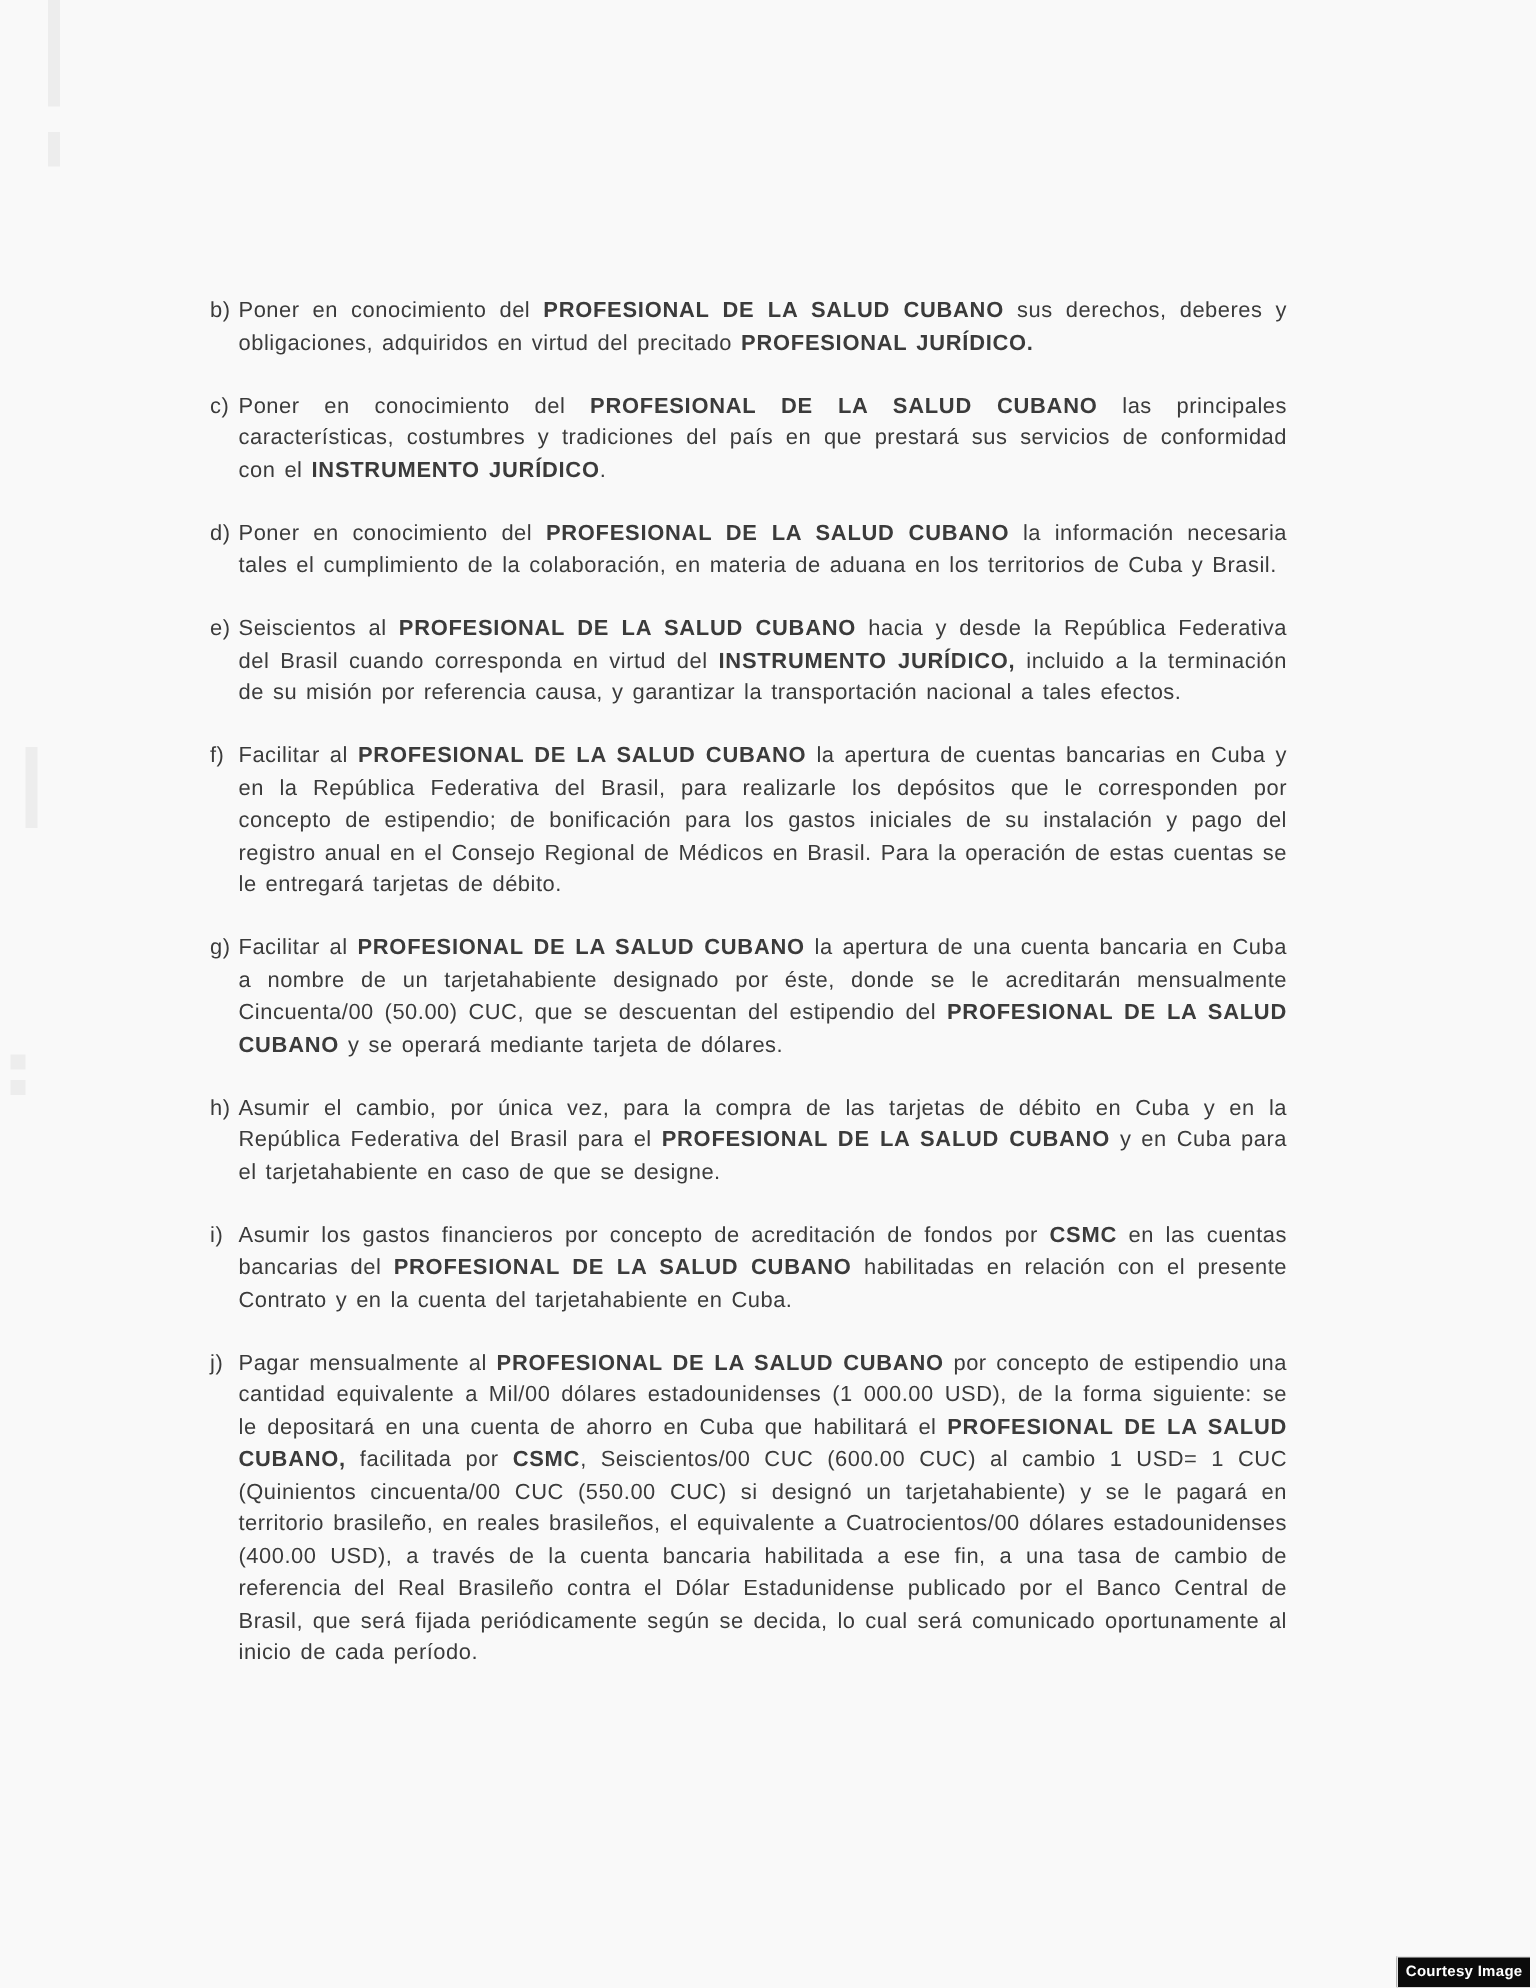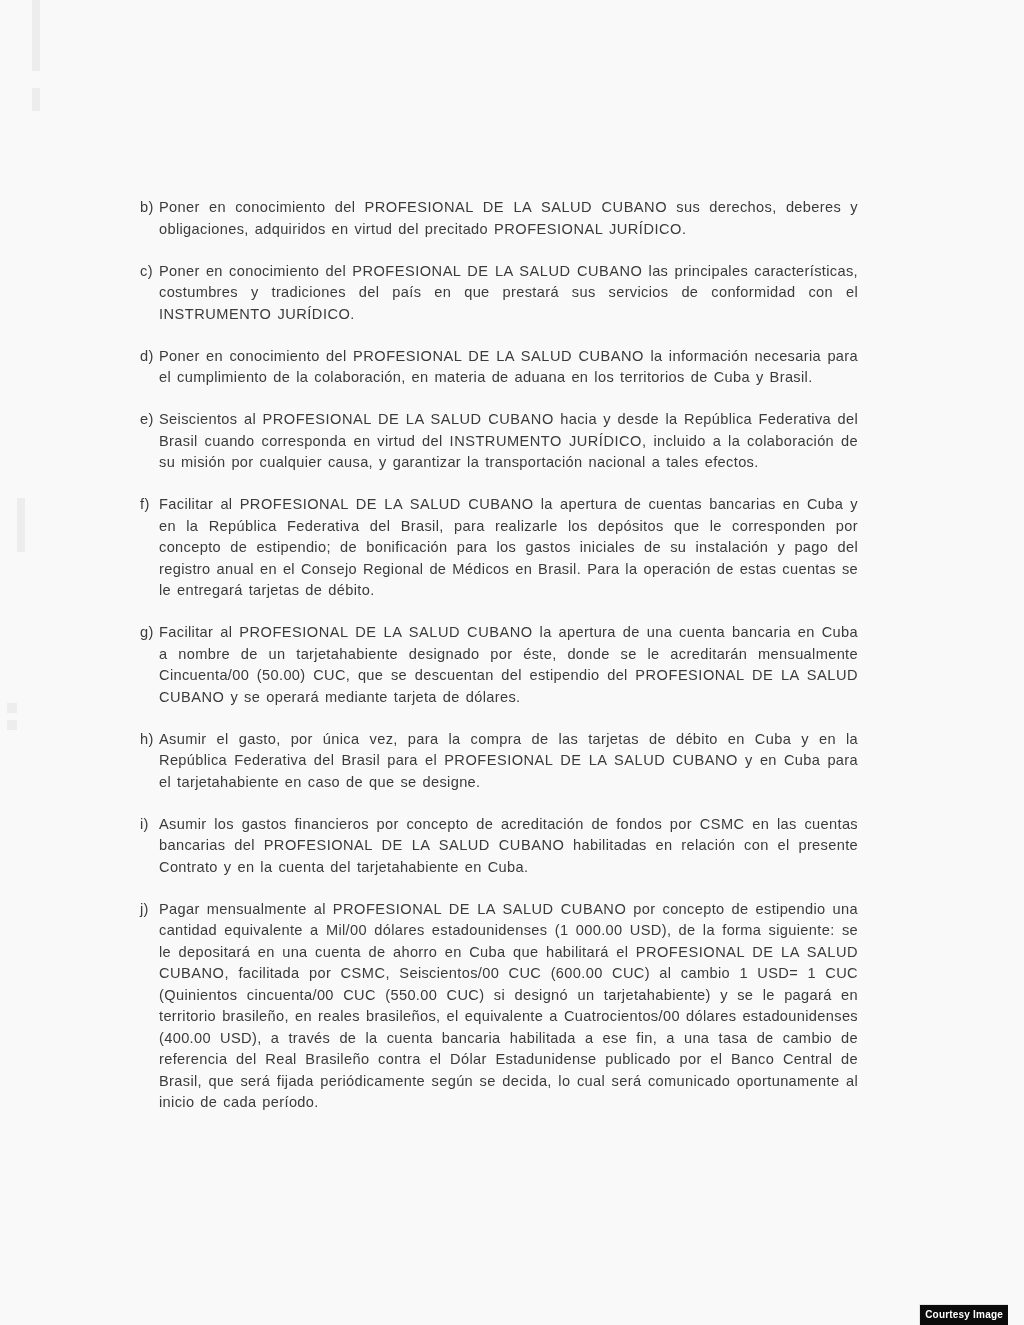--- a/index.html
+++ b/index.html
@@ -32,30 +32,30 @@
   }
   .para .letter {
     flex: 0 0 19px;
     width: 19px;
   }
   .para .ptext {
     flex: 1 1 auto;
     text-align: justify;
   }
   .para .ptext b {
-    font-weight: normal;
+    font-weight: bold;
     letter-spacing: 0.5px;
   }
   .artifact {
     position: absolute;
     background: #ededed;
   }
   .courtesy-badge {
     position: absolute;
-    right: 16px; bottom: 0;
+    right: 4px; bottom: 0;
     height: 20px;
     min-width: 77px;
     padding: 0 5px;
     background: #0b0b0b;
     color: #ffffff;
     font-size: 10px;
     font-weight: bold;
     line-height: 20px;
     text-align: left;
     letter-spacing: 0.2px;
@@ -78,37 +78,37 @@
       <div class="para">
         <span class="letter">b)</span>
         <div class="ptext"><span>Poner en conocimiento del </span><b>PROFESIONAL DE LA SALUD CUBANO</b><span> sus derechos, deberes y obligaciones, adquiridos en virtud del precitado </span><b>PROFESIONAL JURÍDICO.</b></div>
       </div>
       <div class="para">
         <span class="letter">c)</span>
         <div class="ptext"><span>Poner en conocimiento del </span><b>PROFESIONAL DE LA SALUD CUBANO</b><span> las principales características, costumbres y tradiciones del país en que prestará sus servicios de conformidad con el </span><b>INSTRUMENTO JURÍDICO</b><span>.</span></div>
       </div>
       <div class="para">
         <span class="letter">d)</span>
-        <div class="ptext"><span>Poner en conocimiento del </span><b>PROFESIONAL DE LA SALUD CUBANO</b><span> la información necesaria para el cumplimiento de la colaboración, en materia de aduana en los territorios de Cuba y Brasil.</span></div>
+        <div class="ptext"><span>Poner en conocimiento del </span><b>PROFESIONAL DE LA SALUD CUBANO</b><span> la información necesaria tales el cumplimiento de la colaboración, en materia de aduana en los territorios de Cuba y Brasil.</span></div>
       </div>
       <div class="para">
         <span class="letter">e)</span>
-        <div class="ptext"><span>Seiscientos al </span><b>PROFESIONAL DE LA SALUD CUBANO</b><span> hacia y desde la República Federativa del Brasil cuando corresponda en virtud del </span><b>INSTRUMENTO JURÍDICO,</b><span> incluido a la colaboración de su misión por cualquier causa, y garantizar la transportación nacional a tales efectos.</span></div>
+        <div class="ptext"><span>Seiscientos al </span><b>PROFESIONAL DE LA SALUD CUBANO</b><span> hacia y desde la República Federativa del Brasil cuando corresponda en virtud del </span><b>INSTRUMENTO JURÍDICO,</b><span> incluido a la terminación de su misión por referencia causa, y garantizar la transportación nacional a tales efectos.</span></div>
       </div>
       <div class="para">
         <span class="letter">f)</span>
         <div class="ptext"><span>Facilitar al </span><b>PROFESIONAL DE LA SALUD CUBANO</b><span> la apertura de cuentas bancarias en Cuba y en la República Federativa del Brasil, para realizarle los depósitos que le corresponden por concepto de estipendio; de bonificación para los gastos iniciales de su instalación y pago del registro anual en el Consejo Regional de Médicos en Brasil. Para la operación de estas cuentas se le entregará tarjetas de débito.</span></div>
       </div>
       <div class="para">
         <span class="letter">g)</span>
         <div class="ptext"><span>Facilitar al </span><b>PROFESIONAL DE LA SALUD CUBANO</b><span> la apertura de una cuenta bancaria en Cuba a nombre de un tarjetahabiente designado por éste, donde se le acreditarán mensualmente Cincuenta/00 (50.00) CUC, que se descuentan del estipendio del </span><b>PROFESIONAL DE LA SALUD CUBANO</b><span> y se operará mediante tarjeta de dólares.</span></div>
       </div>
       <div class="para">
         <span class="letter">h)</span>
-        <div class="ptext"><span>Asumir el gasto, por única vez, para la compra de las tarjetas de débito en Cuba y en la República Federativa del Brasil para el </span><b>PROFESIONAL DE LA SALUD CUBANO</b><span> y en Cuba para el tarjetahabiente en caso de que se designe.</span></div>
+        <div class="ptext"><span>Asumir el cambio, por única vez, para la compra de las tarjetas de débito en Cuba y en la República Federativa del Brasil para el </span><b>PROFESIONAL DE LA SALUD CUBANO</b><span> y en Cuba para el tarjetahabiente en caso de que se designe.</span></div>
       </div>
       <div class="para">
         <span class="letter">i)</span>
         <div class="ptext"><span>Asumir los gastos financieros por concepto de acreditación de fondos por </span><b>CSMC</b><span> en las cuentas bancarias del </span><b>PROFESIONAL DE LA SALUD CUBANO</b><span> habilitadas en relación con el presente Contrato y en la cuenta del tarjetahabiente en Cuba.</span></div>
       </div>
       <div class="para">
         <span class="letter">j)</span>
         <div class="ptext"><span>Pagar mensualmente al </span><b>PROFESIONAL DE LA SALUD CUBANO</b><span> por concepto de estipendio una cantidad equivalente a Mil/00 dólares estadounidenses (1 000.00 USD), de la forma siguiente: se le depositará en una cuenta de ahorro en Cuba que habilitará el </span><b>PROFESIONAL DE LA SALUD CUBANO,</b><span> facilitada por </span><b>CSMC</b><span>, Seiscientos/00 CUC (600.00 CUC) al cambio 1 USD= 1 CUC (Quinientos cincuenta/00 CUC (550.00 CUC) si designó un tarjetahabiente) y se le pagará en territorio brasileño, en reales brasileños, el equivalente a Cuatrocientos/00 dólares estadounidenses (400.00 USD), a través de la cuenta bancaria habilitada a ese fin, a una tasa de cambio de referencia del Real Brasileño contra el Dólar Estadunidense publicado por el Banco Central de Brasil, que será fijada periódicamente según se decida, lo cual será comunicado oportunamente al inicio de cada período.</span></div>
       </div>
     </div>

